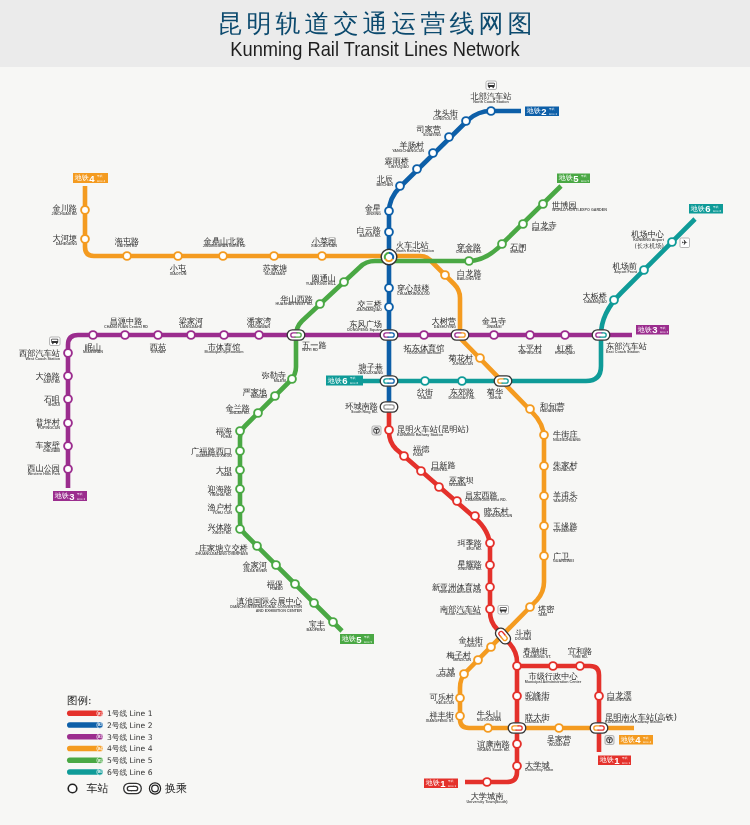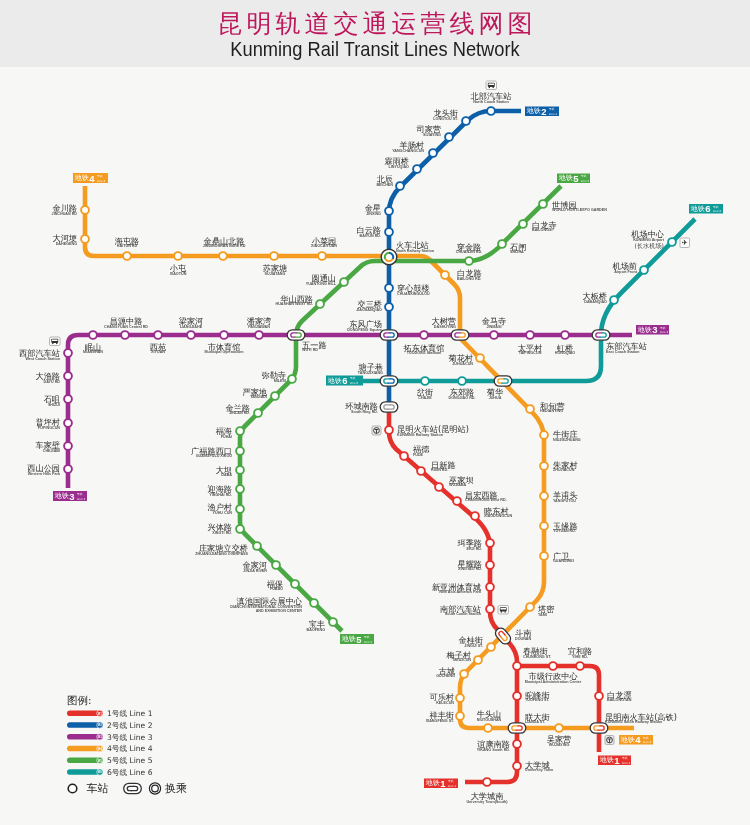--- a/index.html
+++ b/index.html
@@ -2,21 +2,21 @@
 <html><head>
 <meta charset="utf-8">
 <style>
   html, body { margin: 0; padding: 0; }
   body { width: 750px; height: 825px; overflow: hidden; background: #f7f7f5; }
   #page { position: relative; width: 750px; height: 825px; background: #f7f7f5; }
   #header { position: absolute; left: 0; top: 0; width: 750px; height: 67px; background: #ebebeb; }
   #title-zh {
     position: absolute; left: 0; right: 16px; top: 9px; text-align: center;
     font-family: "DejaVu Sans", sans-serif; font-size: 25px; line-height: 30px;
-    letter-spacing: 4px; color: #be185d; padding-left: 20px;
+    letter-spacing: 4px; color: #0c4a6e; padding-left: 20px;
   }
   #title-en {
     position: absolute; left: 0; right: 0; top: 37px; text-align: center;
     font-family: "Liberation Sans", sans-serif; font-size: 21px; line-height: 24px;
     color: #1e1e1e; transform: scaleX(0.87); transform-origin: center;
   }
   #map { position: absolute; left: 0; top: 0; }
   .zh  { font-family: "DejaVu Sans", sans-serif; font-size: 8.2px; fill: #2b2b2b; dominant-baseline: central; }
   .zh2 { font-family: "DejaVu Sans", sans-serif; font-size: 6.2px; fill: #444; dominant-baseline: central; }
   .en  { font-family: "Liberation Sans", sans-serif; font-size: 3.7px; fill: #555; font-weight: bold; dominant-baseline: central; }

